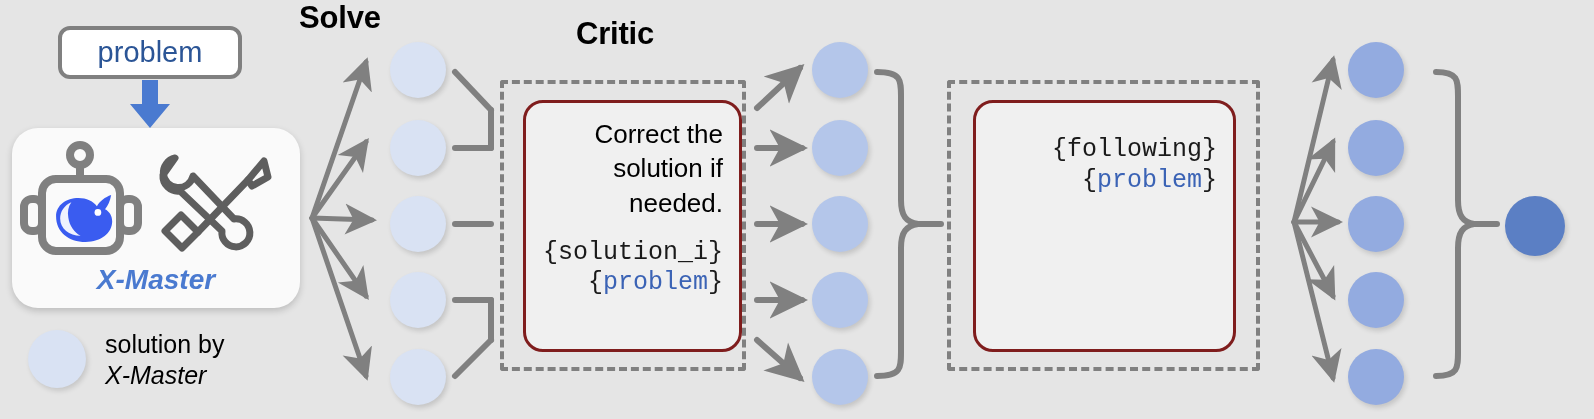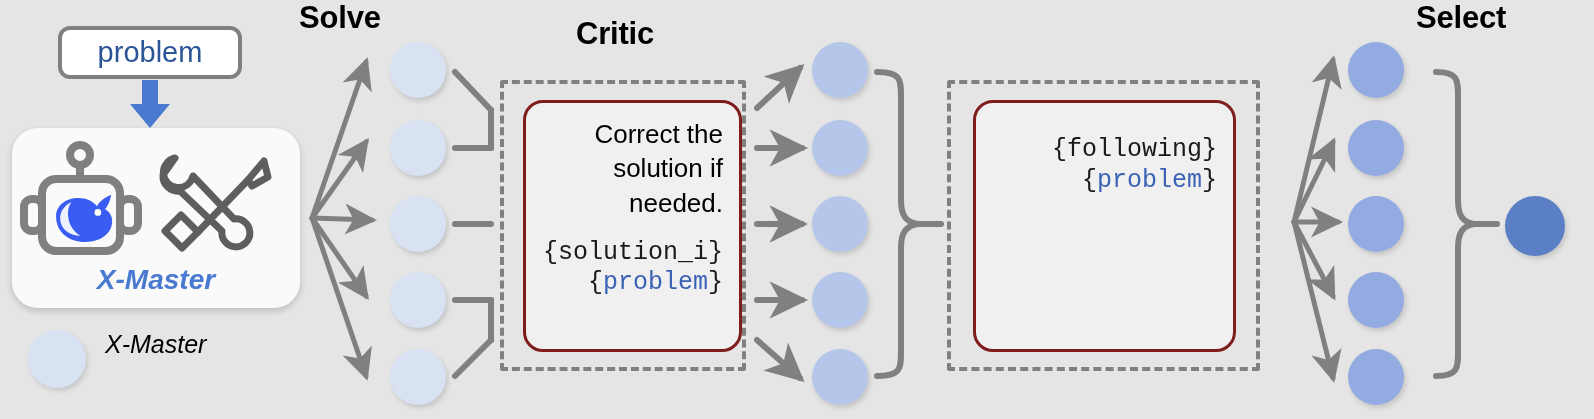--- a/index.html
+++ b/index.html
@@ -131,21 +131,20 @@
     pointer-events:none;
   }
 </style>
 </head>
 <body>
 
 <div id="stage">
 
   <div class="abs stage-title" style="left:299px; top:2px;">Solve</div>
   <div class="abs stage-title" style="left:576px; top:18px;">Critic</div>
-  <div class="abs stage-title" style="left:1416px; top:2px;">Select</div>
 
   <div class="abs problem-box">
     <span>problem</span>
   </div>
 
   <div class="abs agent-card">
     <svg width="288" height="140" viewBox="0 0 288 140" style="position:absolute;left:0;top:8px;">
 
       <g fill="none" stroke="#808080" stroke-width="8" stroke-linecap="round" stroke-linejoin="round">
         <circle cx="68" cy="19" r="10"></circle>
@@ -169,20 +168,21 @@
         <path d="M170 112 L186 96 L169 79 L153 95 Z"></path>
         <line x1="186" y1="96" x2="236" y2="44"></line>
         <path d="M236 44 L252 25 L256 41 L240 50 Z"></path>
       </g>
     </svg>
     <div class="agent-label">X-Master</div>
   </div>
 
   <div class="abs legend-dot"></div>
   <div class="abs legend-text">
+    <div>solution by</div>
     <div class="it">X-Master</div>
   </div>
 
   <div class="abs node" style="left:390px; top:42px;  background:#d9e2f3;"></div>
   <div class="abs node" style="left:390px; top:120px; background:#d9e2f3;"></div>
   <div class="abs node" style="left:390px; top:196px; background:#d9e2f3;"></div>
   <div class="abs node" style="left:390px; top:272px; background:#d9e2f3;"></div>
   <div class="abs node" style="left:390px; top:349px; background:#d9e2f3;"></div>
 
   <div class="abs dashed-group" style="left:500px; top:80px; width:246px; height:291px;"></div>

